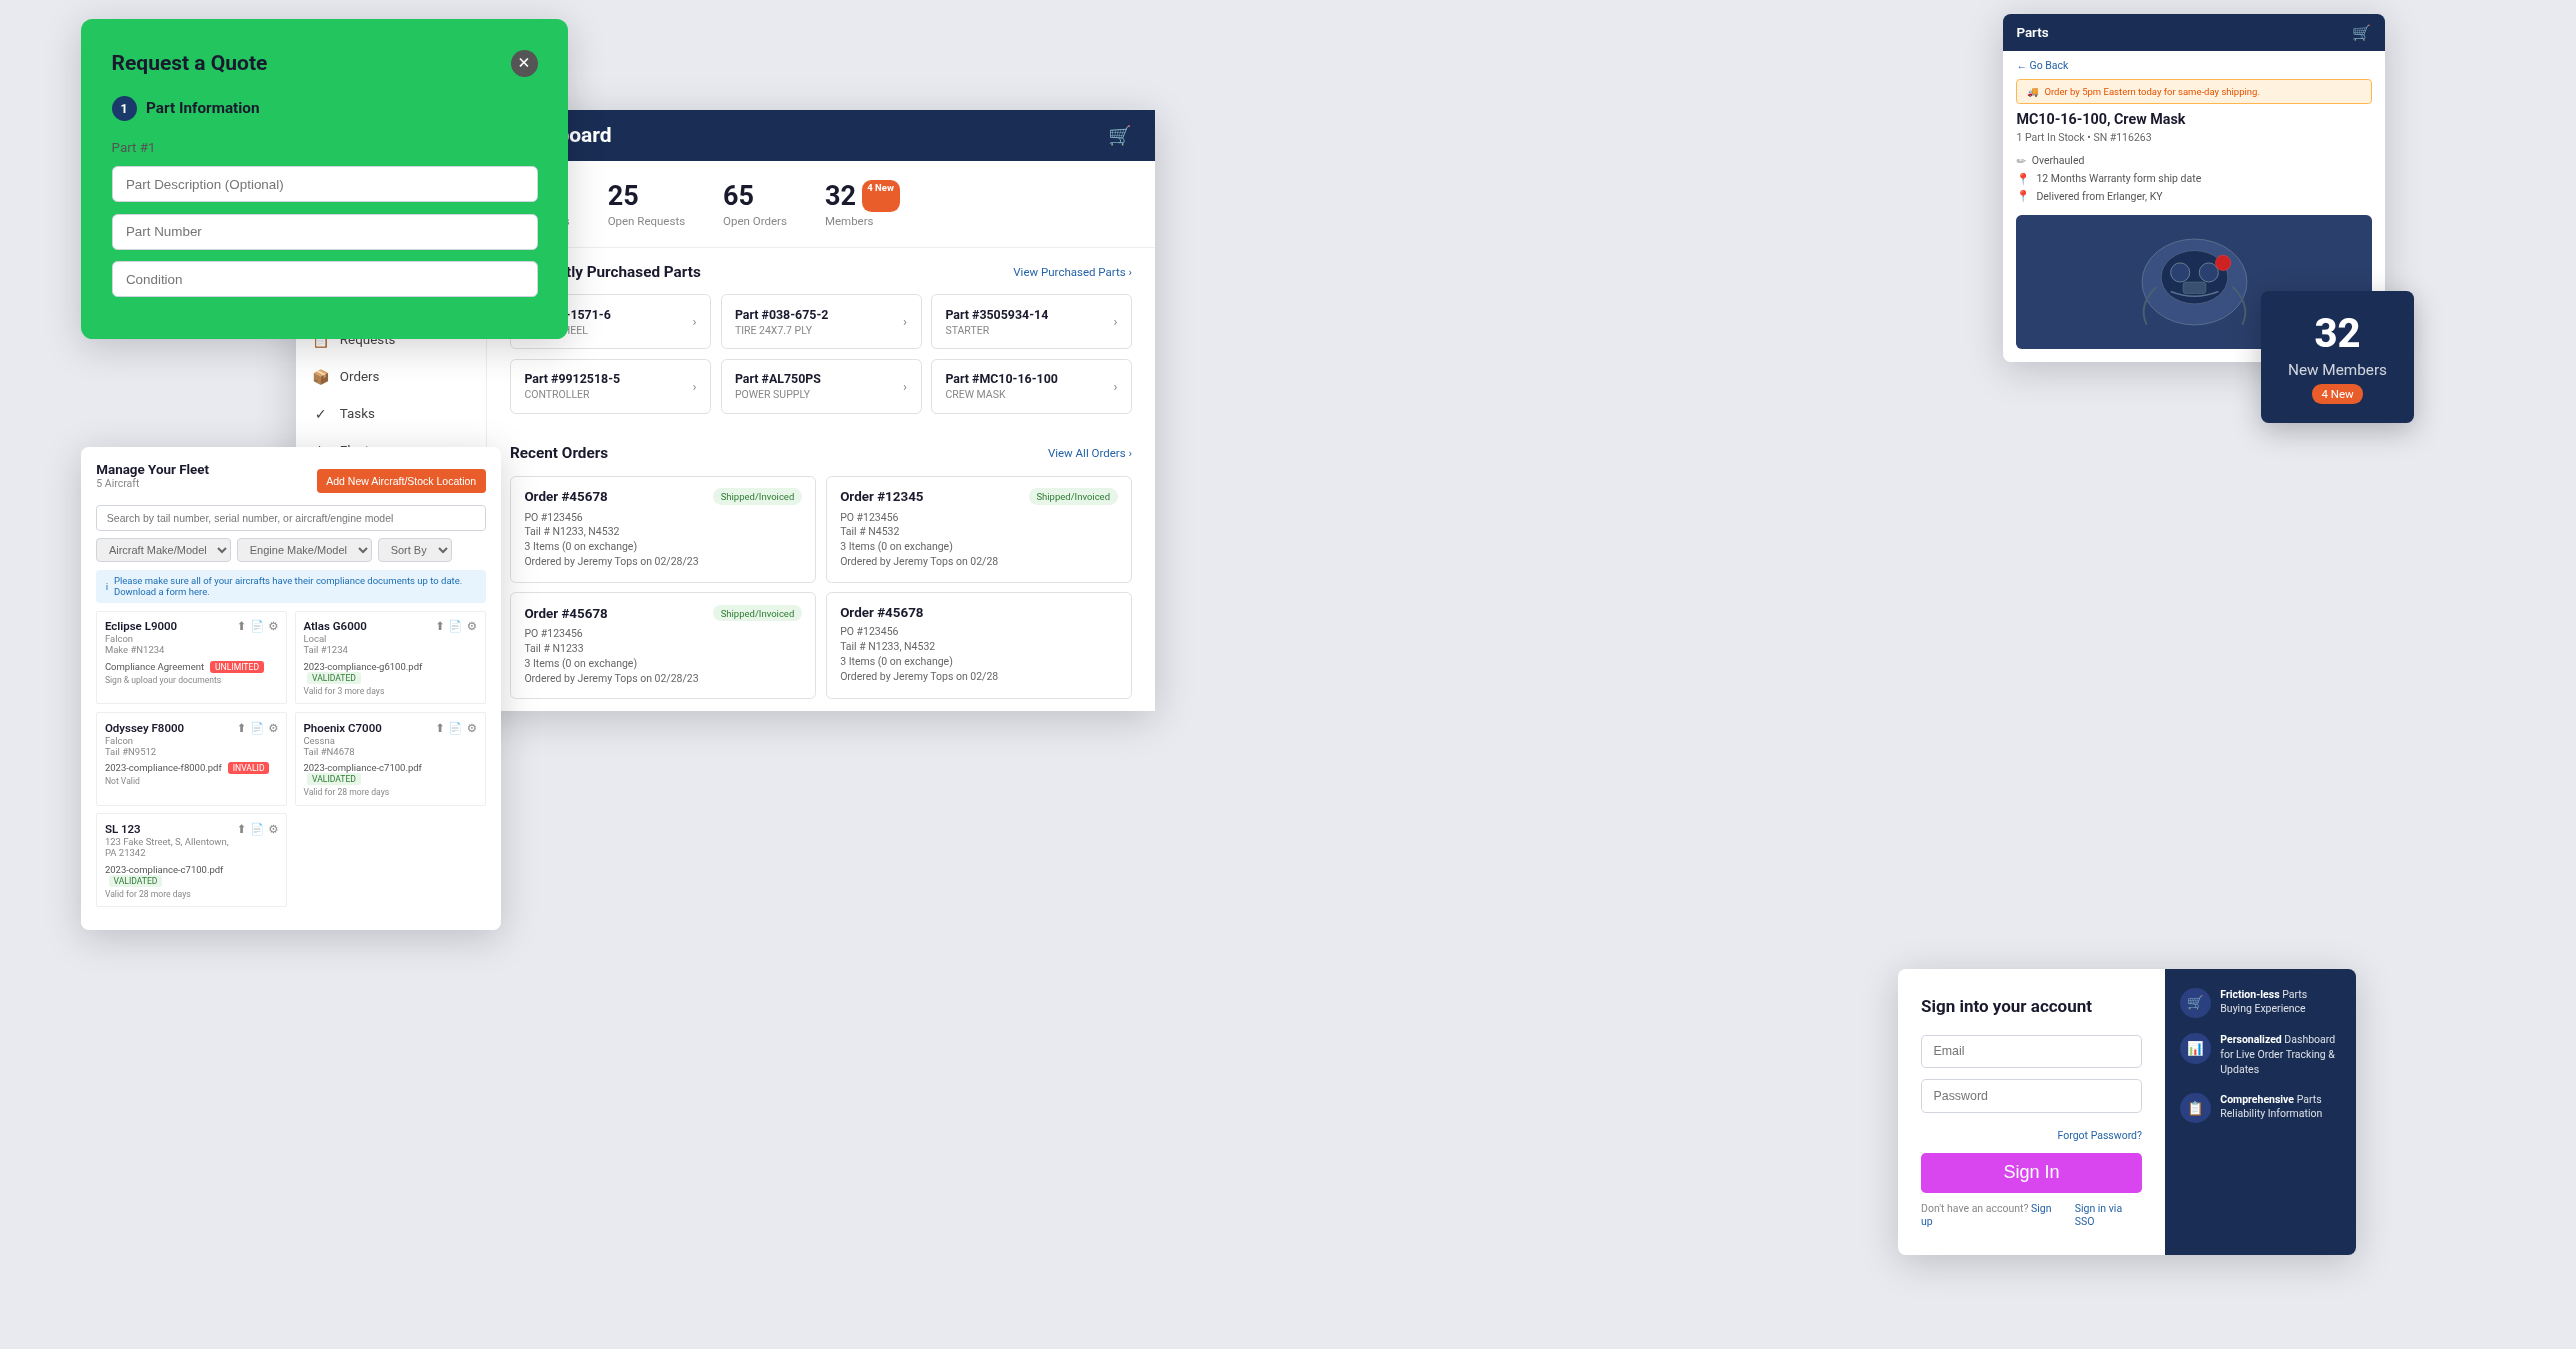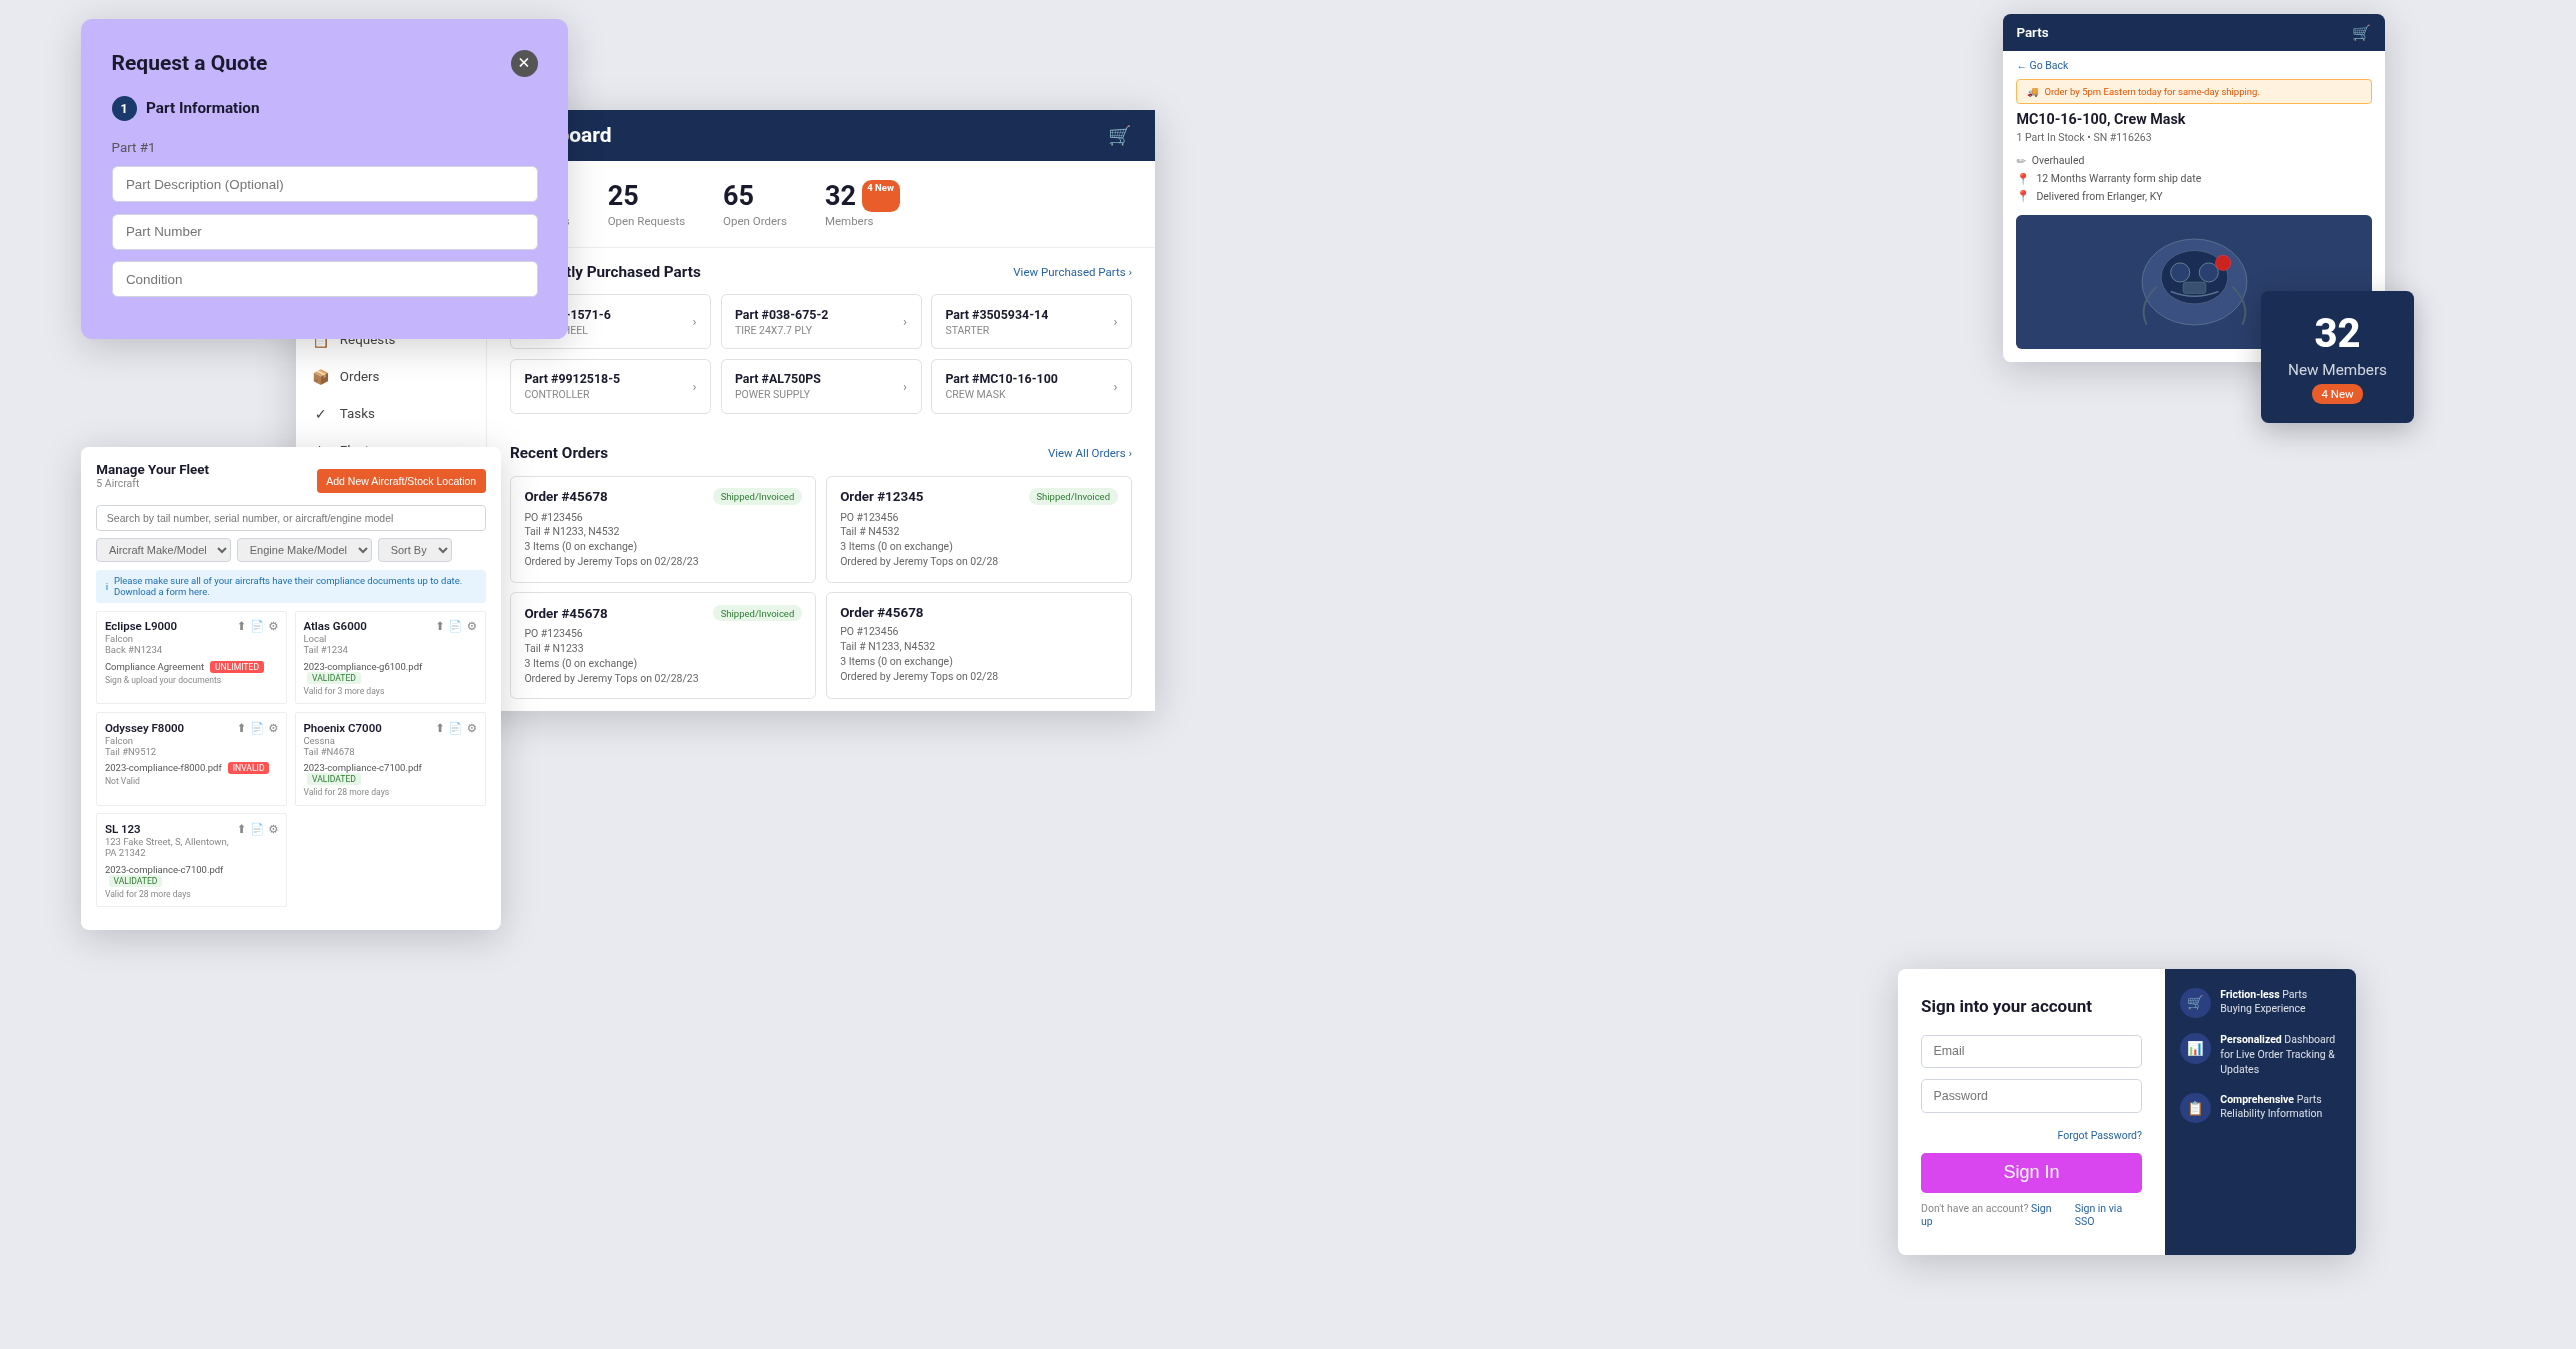--- a/index.html
+++ b/index.html
@@ -11,21 +11,21 @@
       overflow: hidden;
       position: relative;
     }
 
     
     .quote-modal {
       position: absolute;
       top: 19px;
       left: 81px;
       width: 487px;
-      background: #c4b5fd;
+      background: #22c55e;
       border-radius: 11.5px;
       box-shadow: 0 7.6px 38px rgba(0,0,0,0.18);
       padding: 30.5px;
       z-index: 10;
     }
     .quote-modal-header {
       display: flex;
       justify-content: space-between;
       align-items: center;
       margin-bottom: 19px;
@@ -881,21 +881,21 @@
   <div class="fleet-warning">
     <span>ℹ</span>
     <span>Please make sure all of your aircrafts have their compliance documents up to date. Download a form here.</span>
   </div>
   <div class="fleet-aircraft-row" id="fleet-aircraft-grid">
   <div class="fleet-aircraft-item">
     <div style="display:flex;justify-content:space-between;align-items:flex-start;">
       <div>
         <div class="aircraft-name">Eclipse L9000</div>
         <div class="aircraft-sub">Falcon</div>
-        <div class="aircraft-sub">Back #N1234</div>
+        <div class="aircraft-sub">Make #N1234</div>
       </div>
       <div class="aircraft-actions">
         <span class="aircraft-action-icon">⬆</span>
         <span class="aircraft-action-icon">📄</span>
         <span class="aircraft-action-icon">⚙</span>
       </div>
     </div>
     <div class="aircraft-doc">
       <span>Compliance Agreement</span>
       <span class="doc-status doc-unlimited">UNLIMITED</span>

